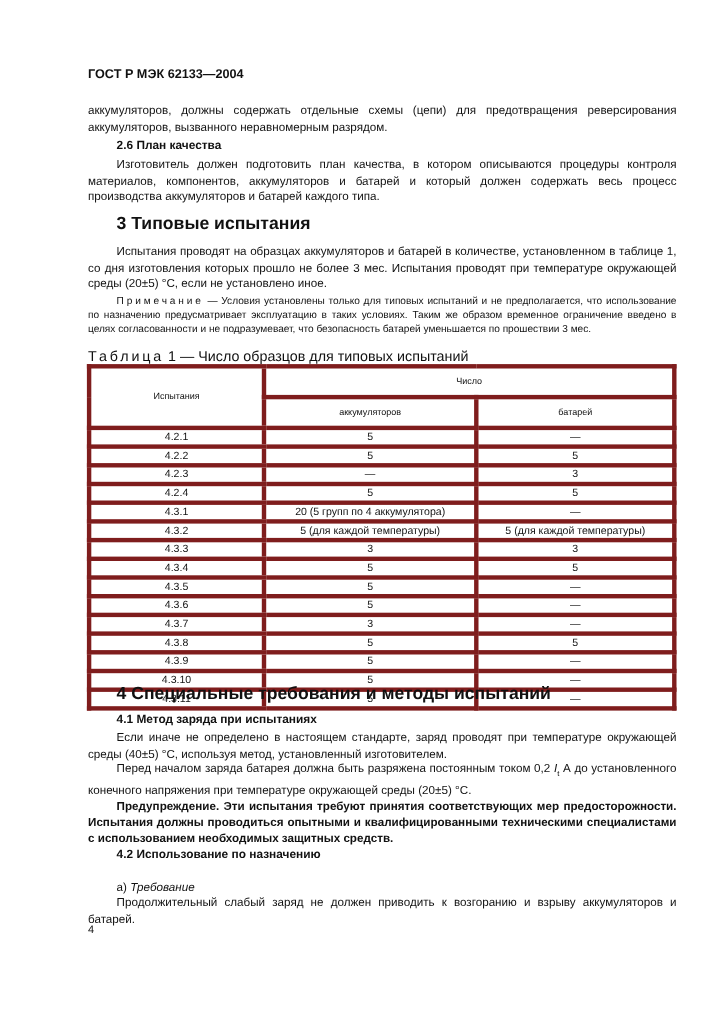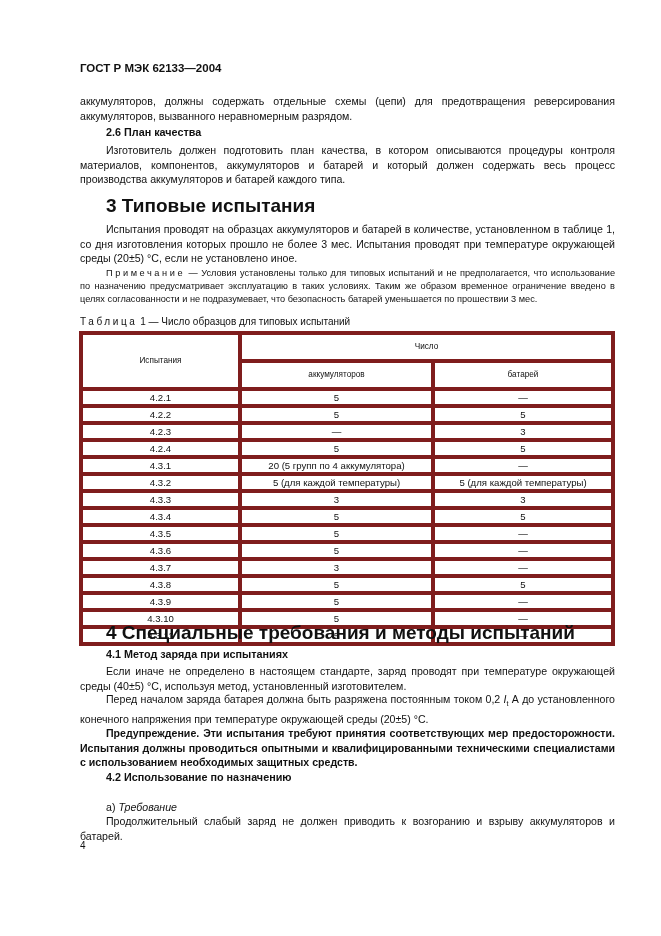--- a/index.html
+++ b/index.html
@@ -4,23 +4,23 @@
 <style>
   html, body { margin:0; padding:0; background:#ffffff; }
   body { width:661px; height:936px; position:relative; overflow:hidden;
          font-family:"Liberation Sans", sans-serif; color:#111; }
   .page { position:absolute; left:0; top:0; width:661px; height:936px; }
   .hdr { position:absolute; left:80px; top:62px; font-weight:bold; font-size:11.5px; }
   .p { position:absolute; left:80px; width:535px; font-size:10.6px; line-height:14.5px; text-align:justify; }
   .ind { text-indent:26px; }
   .small { font-size:9.2px; line-height:13px; }
   .h2 { position:absolute; left:106px; font-weight:bold; font-size:10.8px; }
-  .h1 { position:absolute; left:106px; font-weight:bold; font-size:19px; }
+  .h1 { position:absolute; left:106px; font-weight:bold; font-size:16px; }
   .spaced { letter-spacing:2.6px; }
-  .cap { position:absolute; left:80px; top:316px; font-size:10px; }
+  .cap { position:absolute; left:80px; top:316px; font-size:13px; }
   table.t { position:absolute; left:79px; top:331px; width:536px; border-collapse:collapse; font-size:9.6px; }
   table.t td { border:4px solid #7f1d1d; text-align:center; padding:0; height:13px; line-height:12px; }
   table.t td.h { height:24px; font-size:8.2px; }
   table.t .thick-top td { border-top:2px solid #111; }
   table.t td.c1 { width:155px; border-right:2px solid #111; }
   table.t td.c2 { width:189px; }
   table.t { border:1.5px solid #111; }
   .pn { position:absolute; left:80px; top:840px; font-size:10px; }
   sub { font-size:7px; }
 </style>

